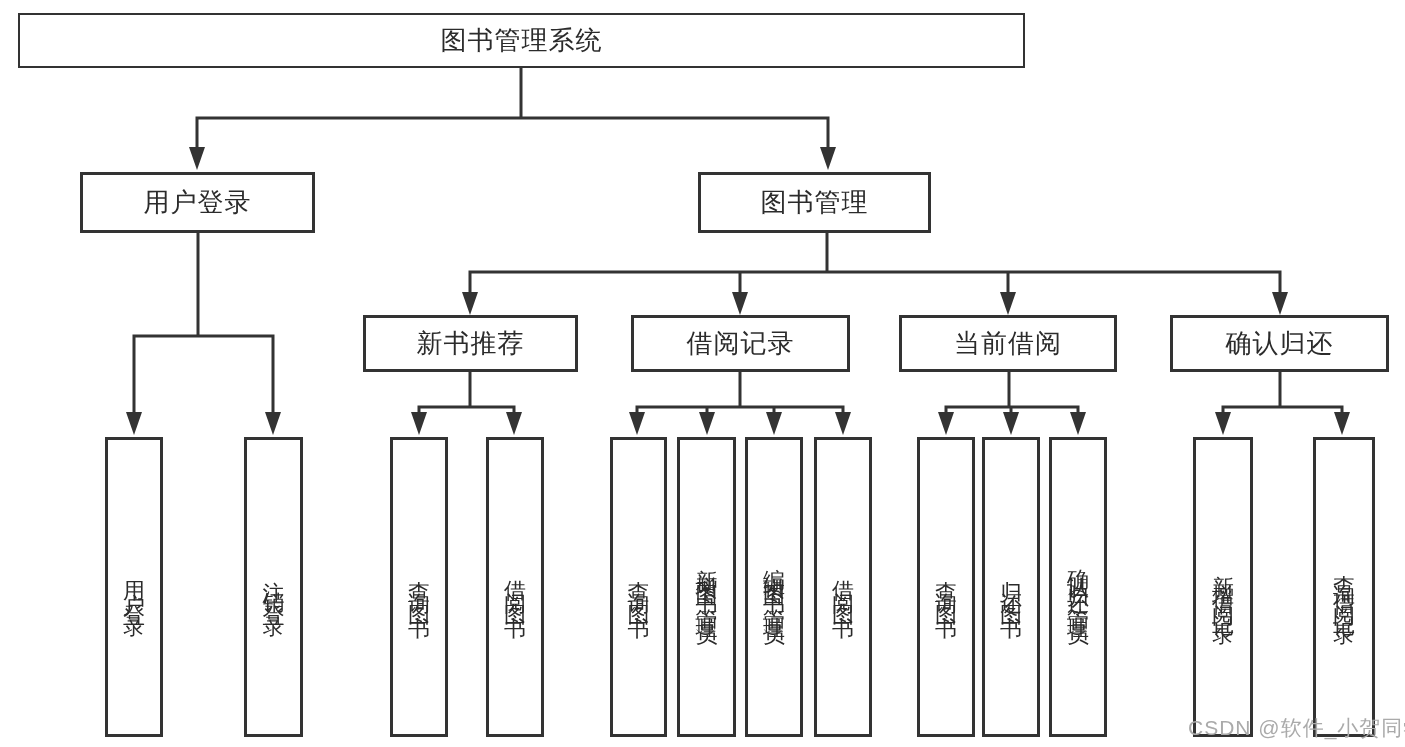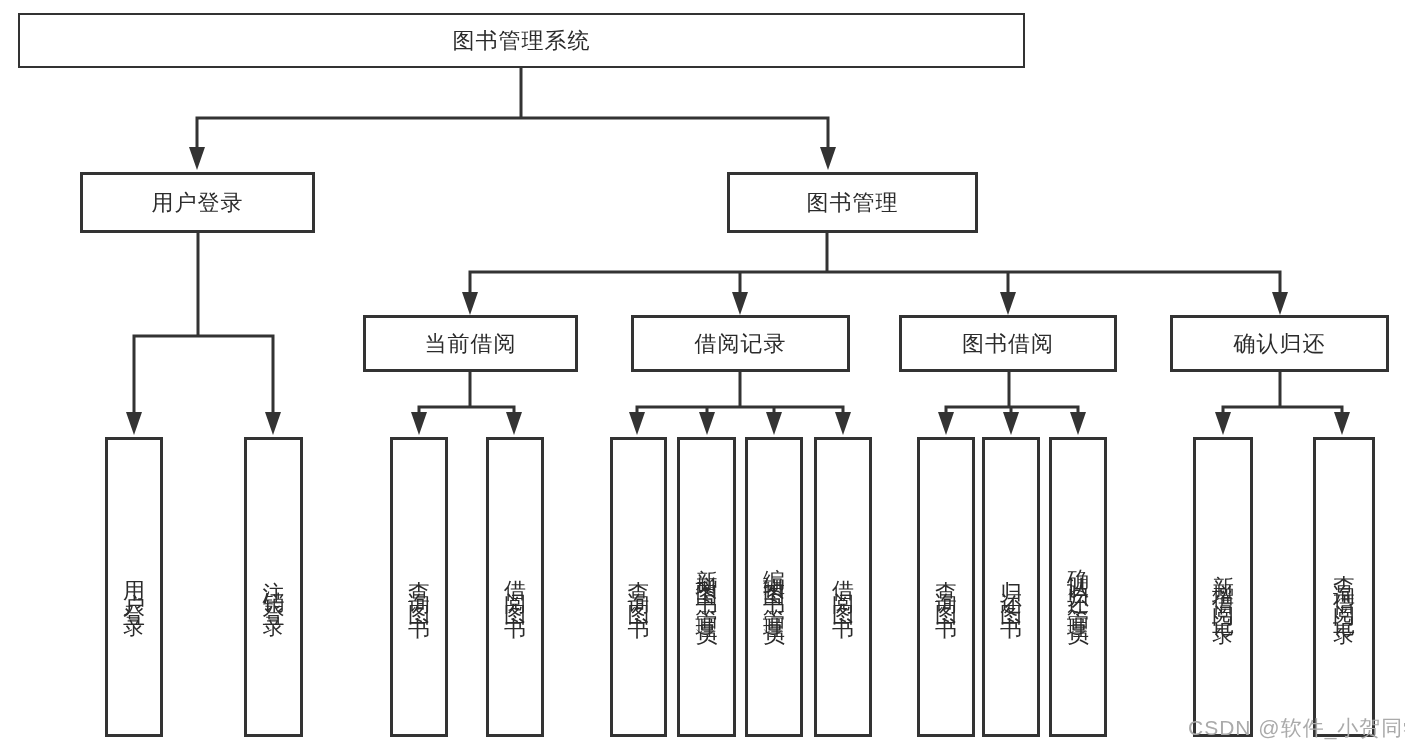--- a/index.html
+++ b/index.html
@@ -16,21 +16,21 @@
     box-sizing:border-box;
     background:#ffffff;
     border:3px solid #333333;
     display:flex;
     align-items:center;
     justify-content:center;
     z-index:1;
   }
   .box.thin{border-width:2px;}
   .hlabel{
-    font-size:22px;
+    font-size:26px;
     color:#2b2b2b;
     letter-spacing:1px;
     white-space:nowrap;
   }
   .vtext{
     writing-mode:vertical-lr;
     text-orientation:mixed;
     font-size:22px;
     color:#2b2b2b;
     line-height:1;
@@ -114,32 +114,32 @@
     </g>
   </svg>
 
   <div class="box thin" style="left:18px;top:13px;width:1007px;height:55px">
     <span class="hlabel">图书管理系统</span>
   </div>
 
   <div class="box" style="left:80px;top:172px;width:235px;height:61px">
     <span class="hlabel">用户登录</span>
   </div>
-  <div class="box" style="left:727px;top:172px;width:251px;height:61px">
+  <div class="box" style="left:698px;top:172px;width:233px;height:61px">
     <span class="hlabel">图书管理</span>
   </div>
 
   <div class="box" style="left:363px;top:315px;width:215px;height:57px">
-    <span class="hlabel">当前借阅</span>
+    <span class="hlabel">新书推荐</span>
   </div>
   <div class="box" style="left:631px;top:315px;width:219px;height:57px">
     <span class="hlabel">借阅记录</span>
   </div>
   <div class="box" style="left:899px;top:315px;width:218px;height:57px">
-    <span class="hlabel">图书借阅</span>
+    <span class="hlabel">当前借阅</span>
   </div>
   <div class="box" style="left:1170px;top:315px;width:219px;height:57px">
     <span class="hlabel">确认归还</span>
   </div>
 
   <div class="box" style="left:105px;top:437px;width:58px;height:300px">
     <span class="vtext vs4">用户登录</span>
   </div>
   <div class="box" style="left:244px;top:437px;width:59px;height:300px">
     <span class="vtext vs4">注销登录</span>

